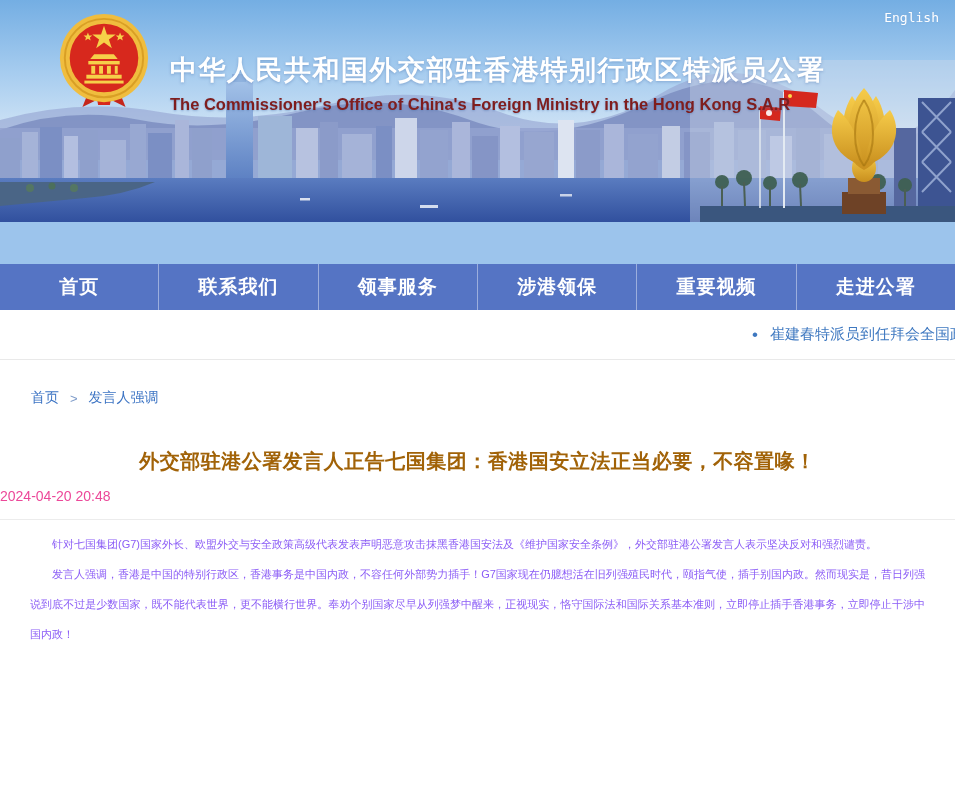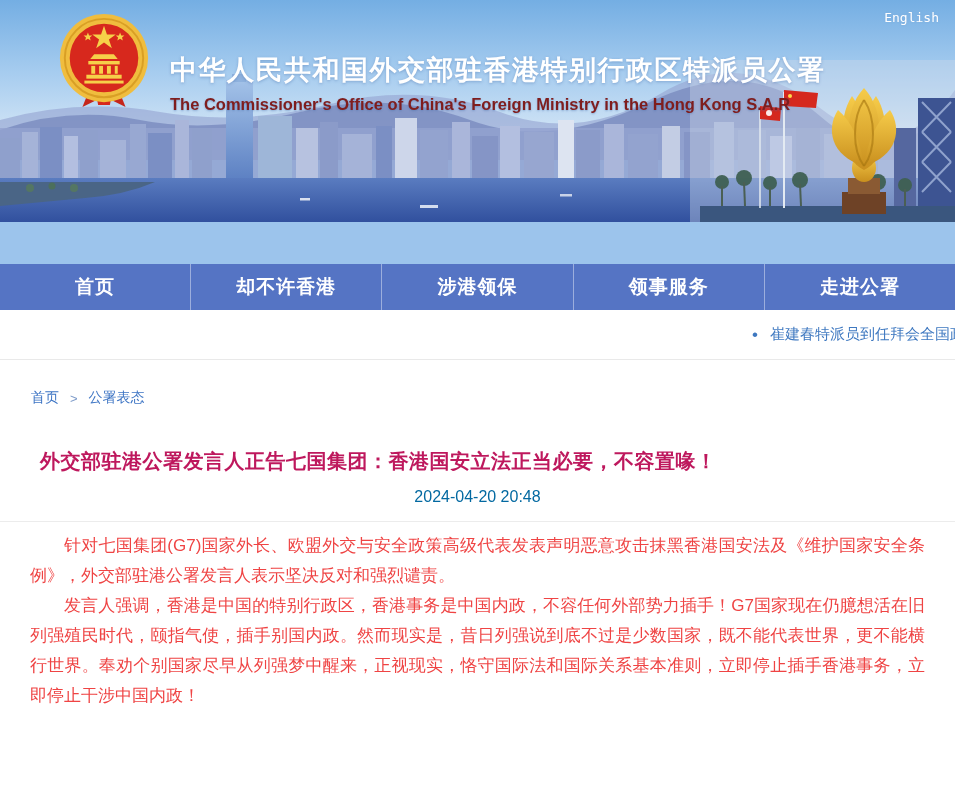--- a/index.html
+++ b/index.html
@@ -44,28 +44,28 @@
     display:flex; align-items:center; white-space:nowrap;
     color:#3e78c0; font-size:15px; cursor:pointer;
   }
   .ticker-bullet { font-size:17px; margin-right:12px; color:#3e78c0; }
   
   .breadcrumb { margin:29px 0 0 31px; font-size:14px; display:flex; align-items:center; }
   .crumb-link { color:#3c74c4; cursor:pointer; }
   .crumb-sep { color:#7d9bc9; margin:0 11px; font-size:13px; }
   
   .article-title {
-    margin-top:41px; text-align:left; font-size:20px; font-weight:bold;
-    color:#be185d; letter-spacing:.5px; padding:0 40px;
-  }
-  .article-date { text-align:center; font-size:16px; color:#0369a1; margin-top:13px; }
+    margin-top:41px; text-align:center; font-size:20px; font-weight:bold;
+    color:#a16207; letter-spacing:.5px; padding:0 40px;
+  }
+  .article-date { font-size:14px; color:#ec4899; margin-top:13px; }
   .full-divider { border-top:1px solid #ececec; margin-top:15px; width:955px; }
   .body-text { padding:9px 30px 0 30px; }
   .body-text p {
-    text-indent:2em; font-size:17px; line-height:30px; color:#ef4444;
+    text-indent:2em; font-size:11px; line-height:30px; color:#8b5cf6;
     text-align:justify;
   }
 </style>
 </head>
 <body>
 
 <header class="banner">
   <svg class="banner-art" viewBox="0 0 955 222" preserveAspectRatio="none">
     <defs>
       <linearGradient id="sky" x1="0" y1="0" x2="0" y2="1">
@@ -216,38 +216,39 @@
   </span>
 
   <div class="title-block">
     <div class="title-cn">中华人民共和国外交部驻香港特别行政区特派员公署</div>
     <div class="title-en">The Commissioner's Office of China's Foreign Ministry in the Hong Kong S.A.R</div>
   </div>
 </header>
 
 <nav class="mainnav">
   <div class="nav-item">首页</div>
-  <div class="nav-item">却不许香港</div>
+  <div class="nav-item">联系我们</div>
+  <div class="nav-item">领事服务</div>
   <div class="nav-item">涉港领保</div>
-  <div class="nav-item">领事服务</div>
+  <div class="nav-item">重要视频</div>
   <div class="nav-item">走进公署</div>
 </nav>
 
 <div class="ticker-strip">
   <div class="ticker-item">
     <span class="ticker-bullet">•</span>
     <span>崔建春特派员到任拜会全国政</span>
   </div>
 </div>
 
 <main class="content">
   <div class="breadcrumb">
     <span class="crumb-link">首页</span>
     <span class="crumb-sep">&gt;</span>
-    <span class="crumb-link">公署表态</span>
+    <span class="crumb-link">发言人强调</span>
   </div>
 
   <h1 class="article-title">外交部驻港公署发言人正告七国集团：香港国安立法正当必要，不容置喙！</h1>
   <div class="article-date">2024-04-20 20:48</div>
   <div class="full-divider"></div>
 
   <div class="body-text">
     <p>针对七国集团(G7)国家外长、欧盟外交与安全政策高级代表发表声明恶意攻击抹黑香港国安法及《维护国家安全条例》，外交部驻港公署发言人表示坚决反对和强烈谴责。</p>
     <p>发言人强调，香港是中国的特别行政区，香港事务是中国内政，不容任何外部势力插手！G7国家现在仍臆想活在旧列强殖民时代，颐指气使，插手别国内政。然而现实是，昔日列强说到底不过是少数国家，既不能代表世界，更不能横行世界。奉劝个别国家尽早从列强梦中醒来，正视现实，恪守国际法和国际关系基本准则，立即停止插手香港事务，立即停止干涉中国内政！</p>
   </div>

